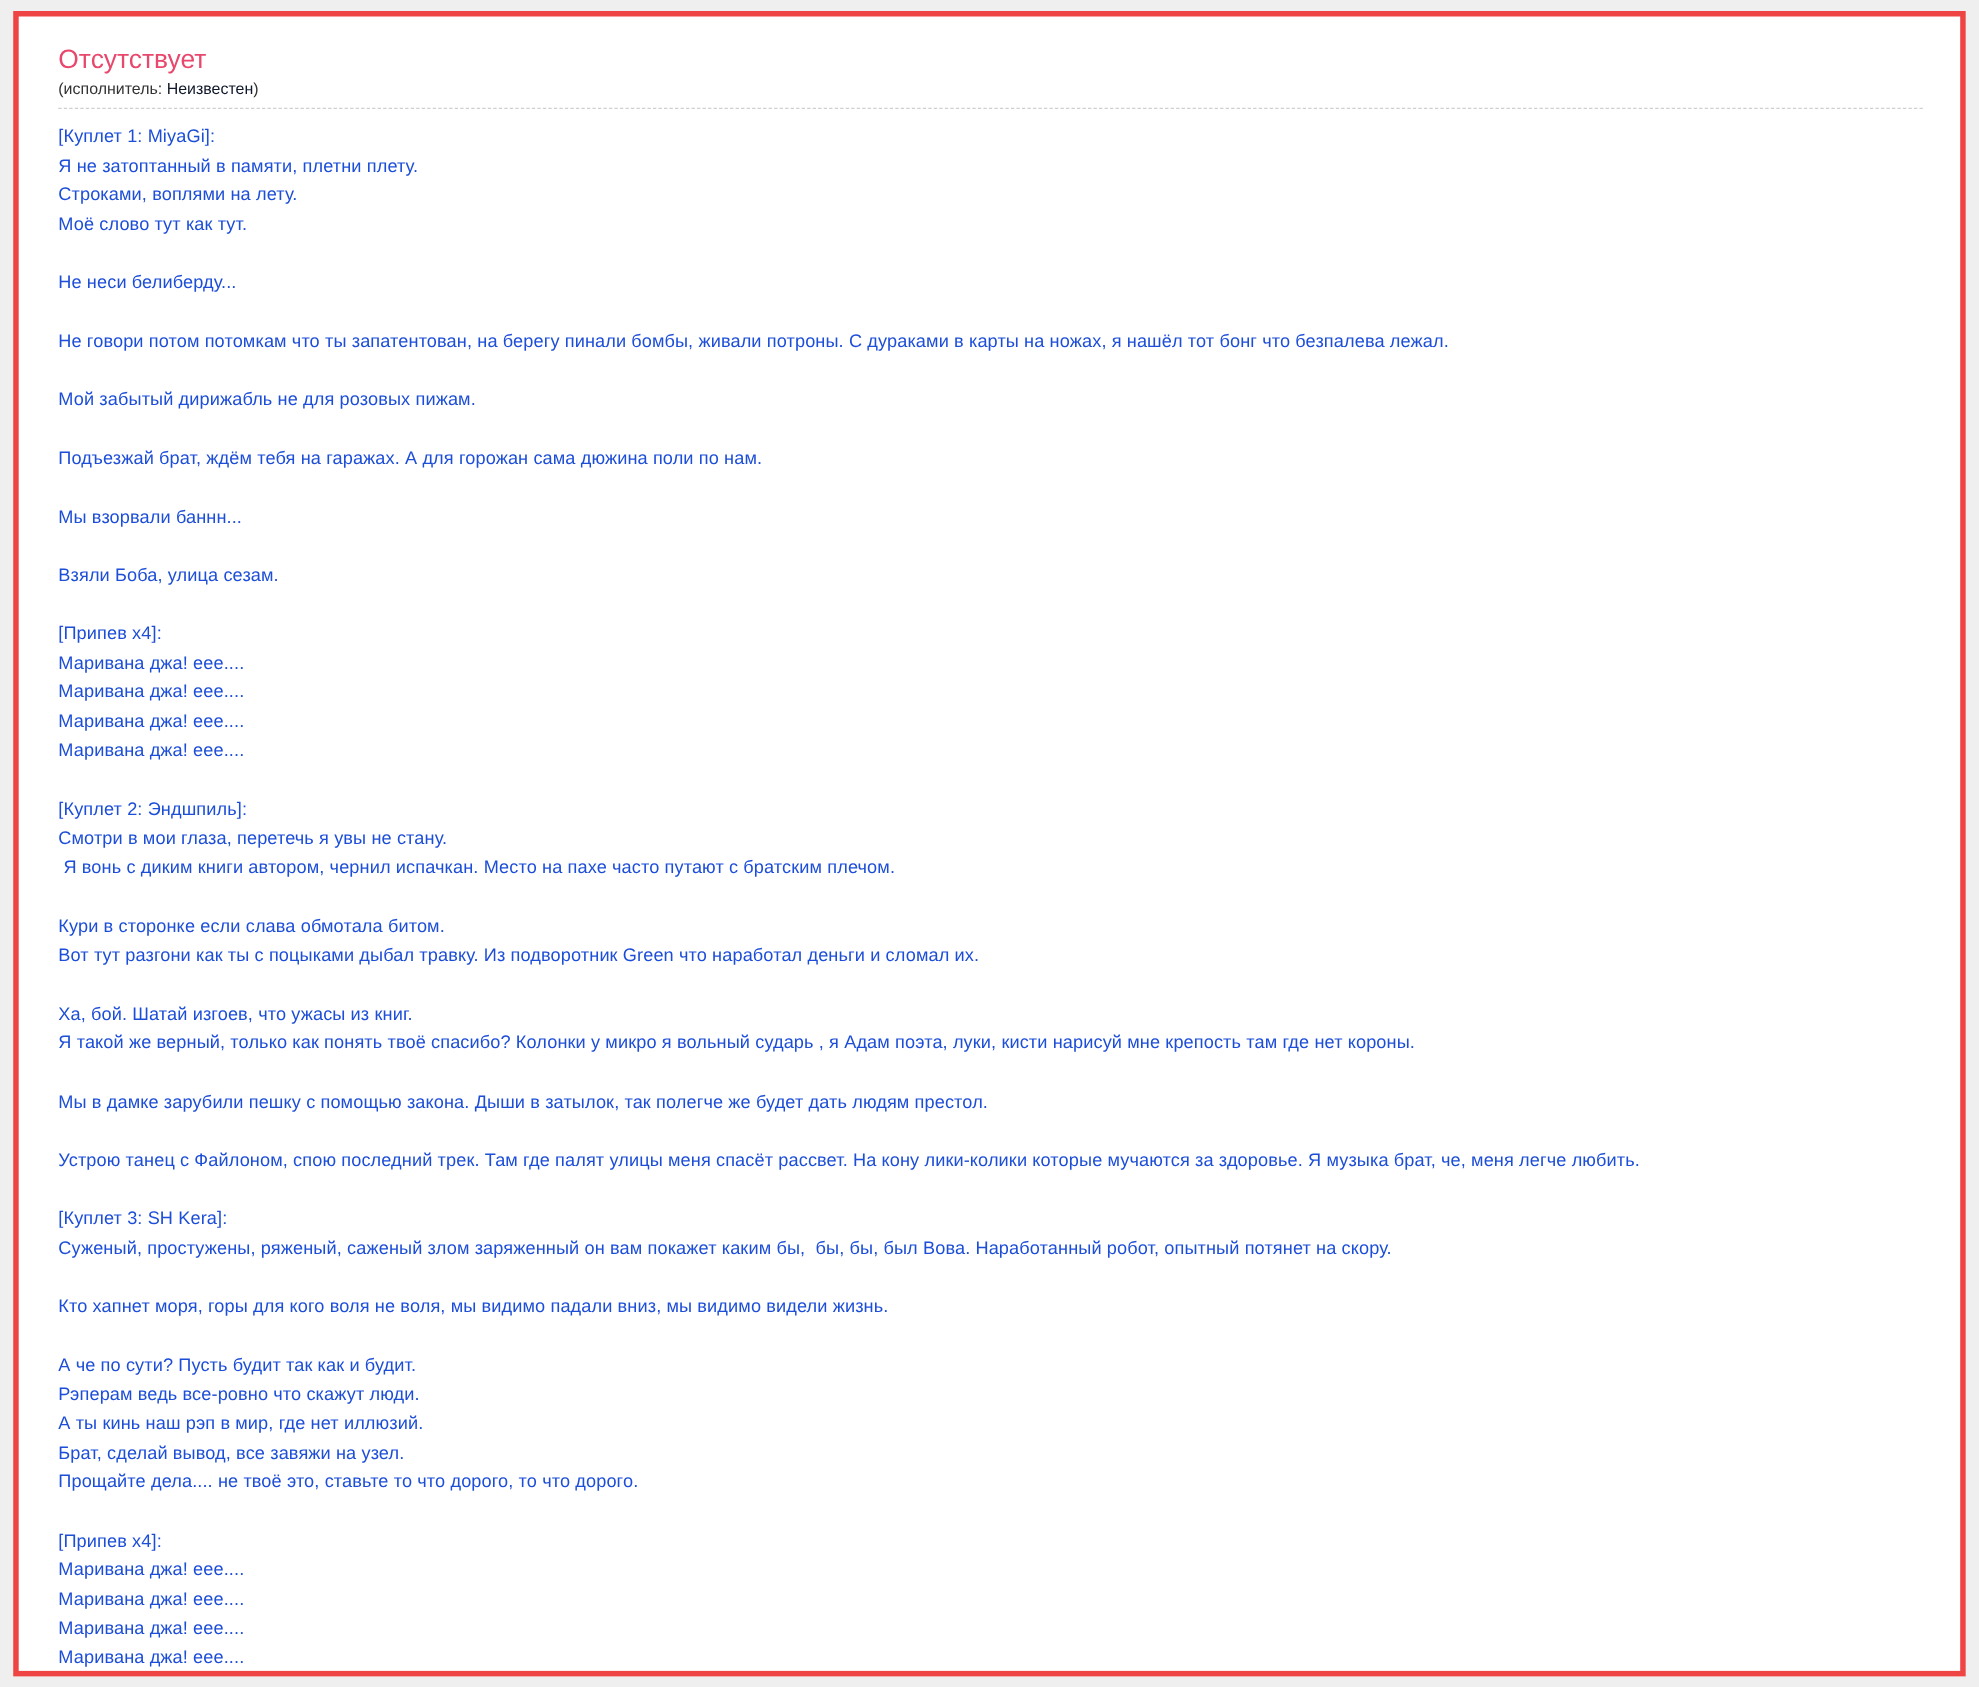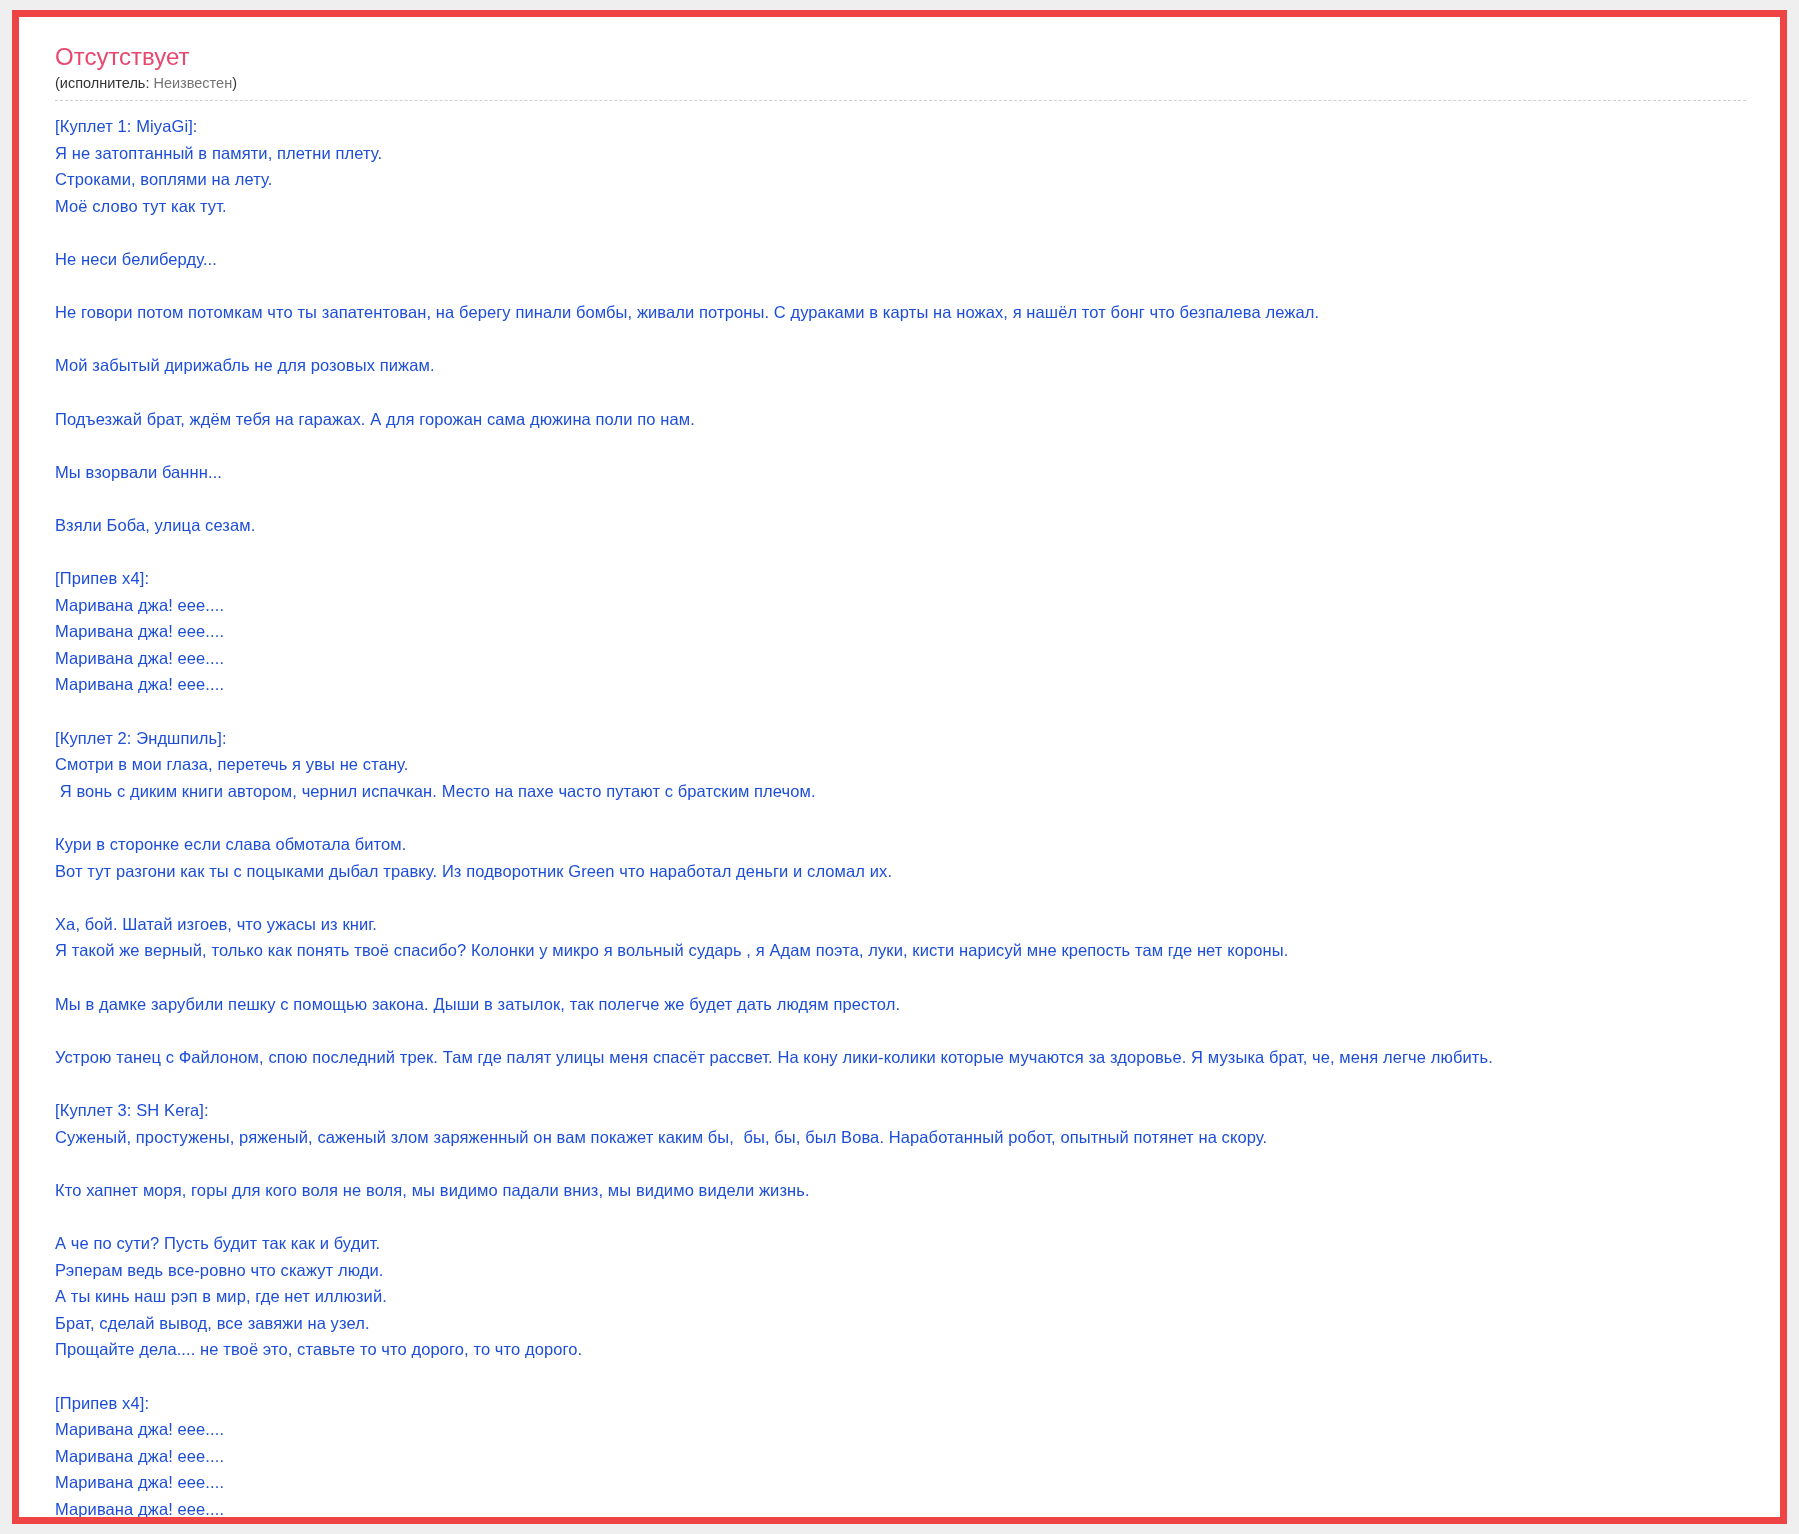--- a/index.html
+++ b/index.html
@@ -11,21 +11,21 @@
   .page {
     width: 1799px;
     height: 1534px;
     box-sizing: border-box;
     background: #efefef;
     padding: 10px 12px 10px 12px;
     position: relative;
   }
   .sheet {
     background: #ffffff;
-    border: 7px solid #ef4444;
+    border: 5px solid #ef4444;
     box-sizing: border-box;
     width: 100%;
     height: 100%;
     padding: 26px 34px 12px 36px;
     overflow: hidden;
     position: relative;
   }
   .song-title {
     color: #e8486d;
     font-size: 24px;
@@ -35,21 +35,21 @@
     font-family: "Liberation Sans", sans-serif;
   }
   .artist-line {
     font-size: 14.5px;
     color: #333333;
     padding-bottom: 9px;
     border-bottom: 1px dashed #cfcfcf;
     margin-bottom: 0;
   }
   .artist-line a {
-    color: #737373;
+    color: #0f172a;
     text-decoration: none;
   }
   .lyrics {
     font-size: 16.5px;
     line-height: 26.6px;
     color: #1d4ed8;
     white-space: pre-wrap;
     margin-top: 12px;
     font-family: "Liberation Sans", sans-serif;
     letter-spacing: 0.1px;

